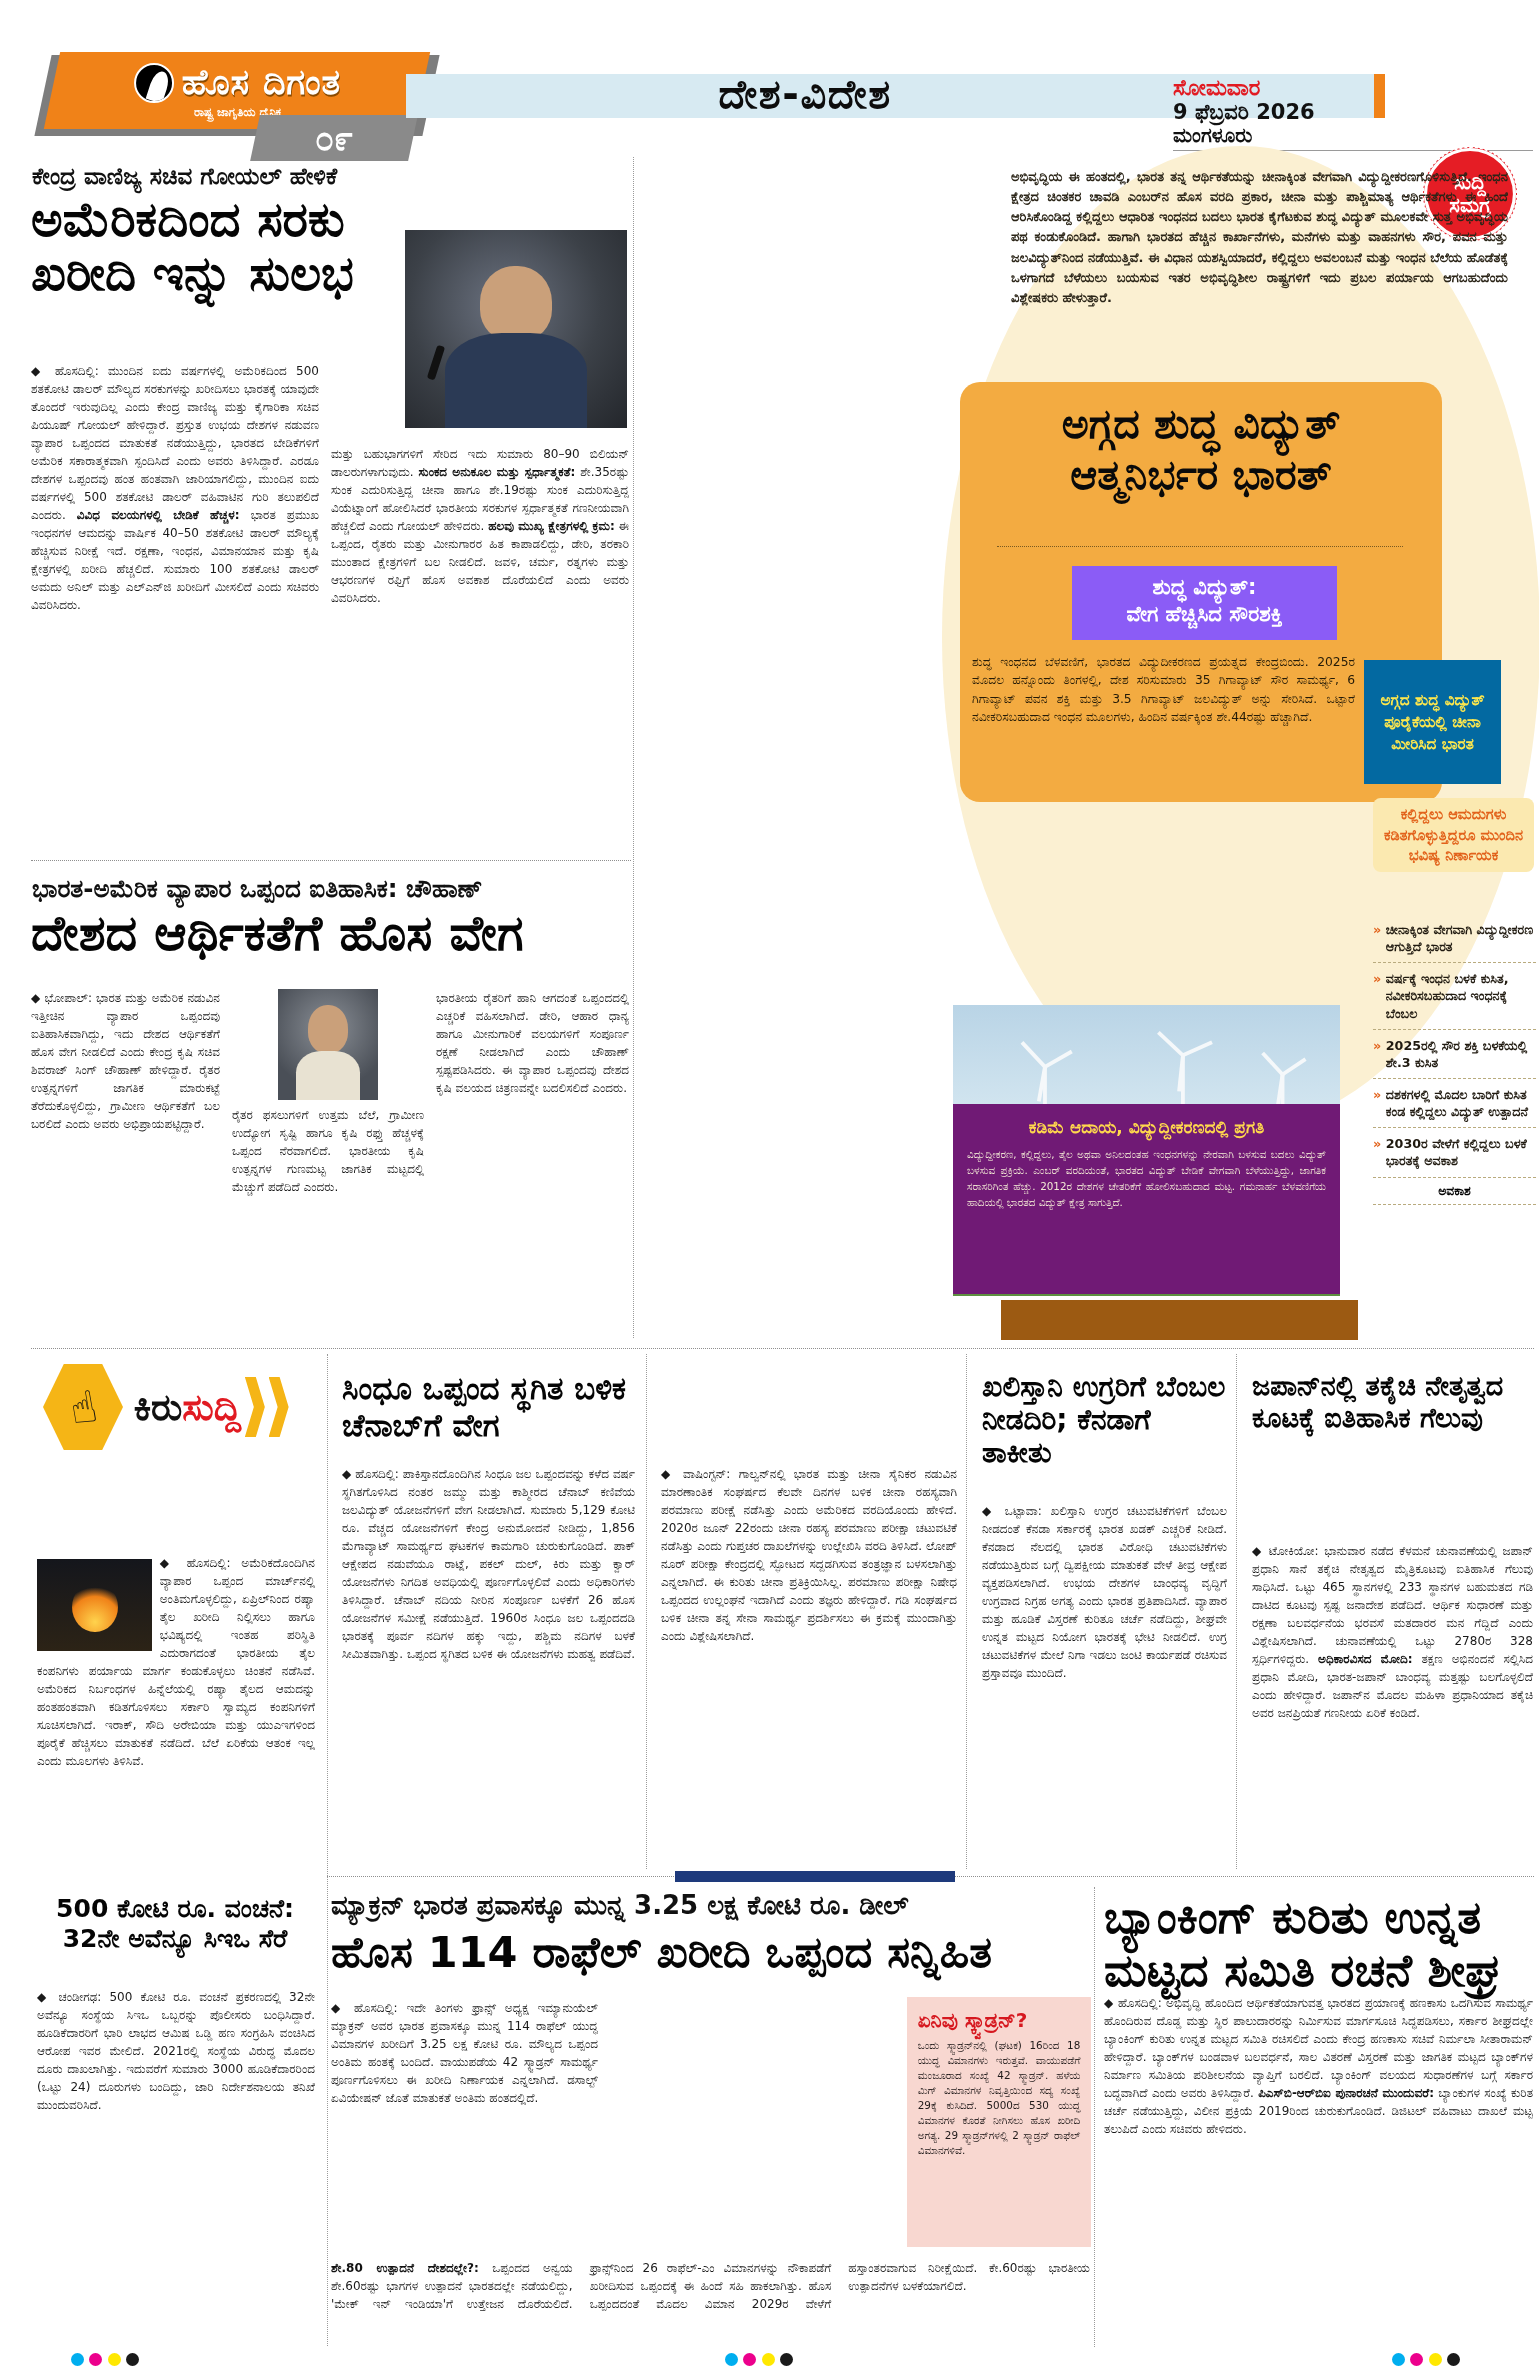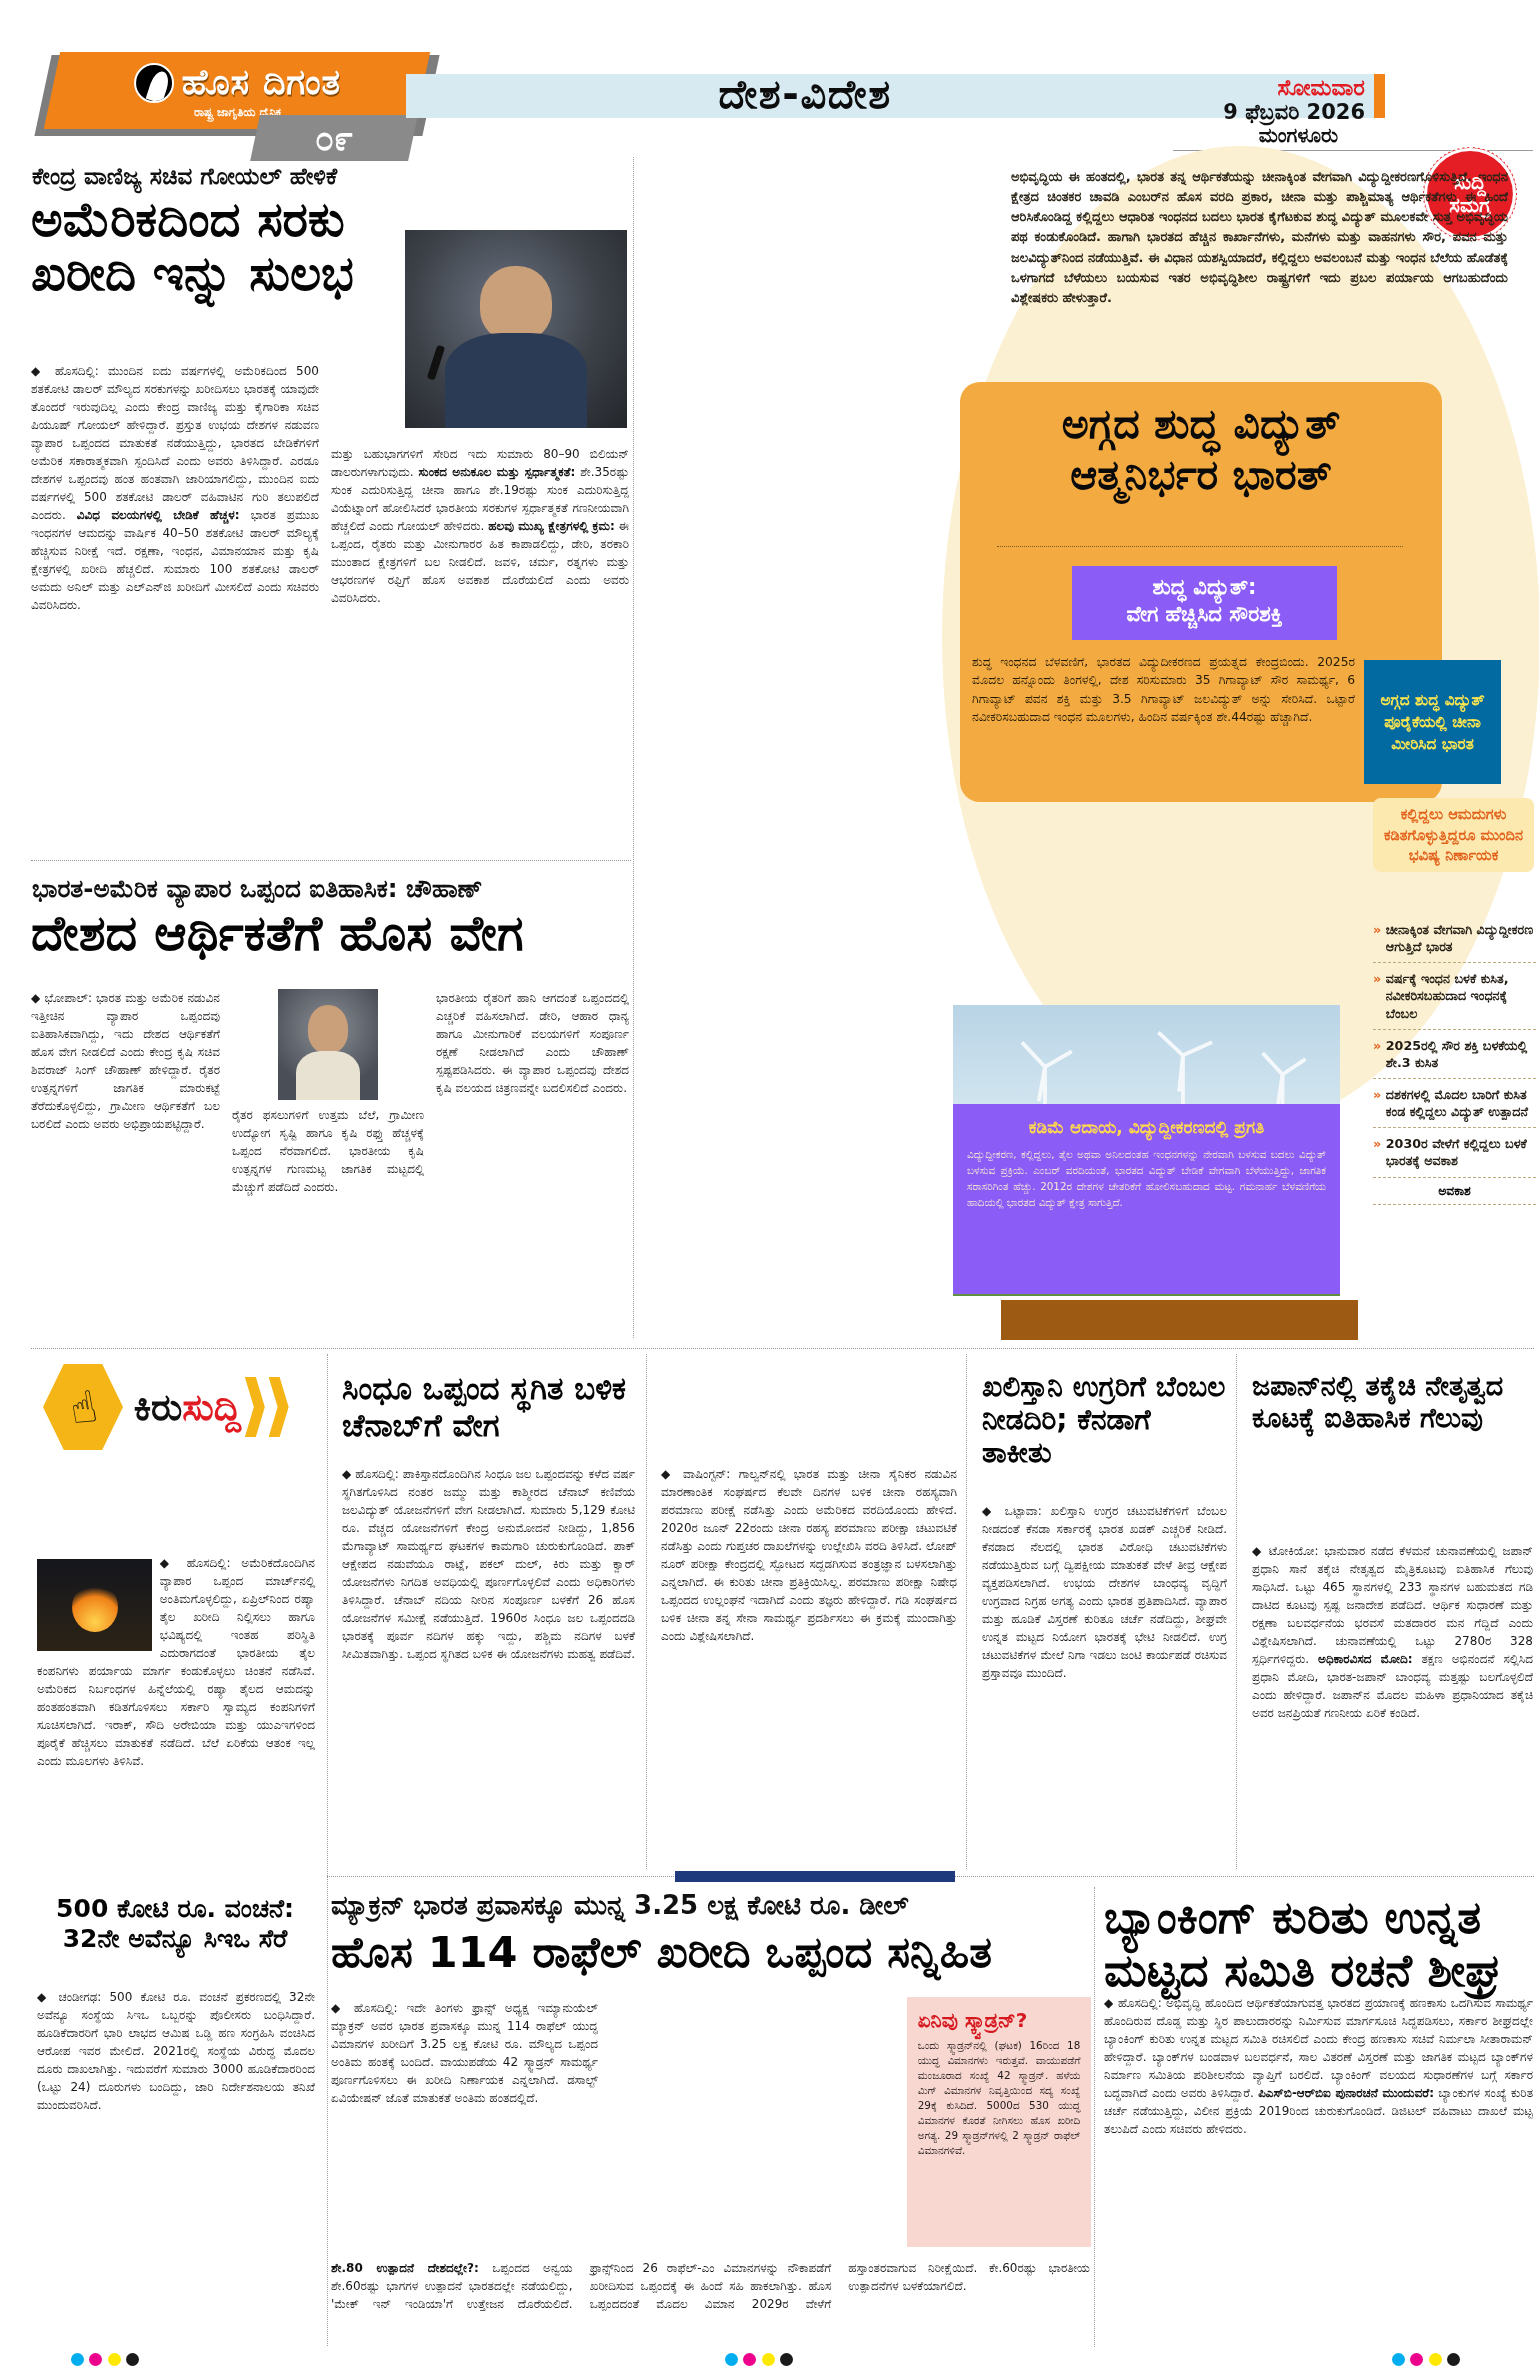--- a/index.html
+++ b/index.html
@@ -2,21 +2,21 @@
 <html lang="kn" style="font-size:12.3px"><head>
 <meta charset="utf-8">
 <style>
   * { margin:0; padding:0; box-sizing:border-box; }
   html,body { background:#e8e8e8; }
   body { font-family:"DejaVu Sans","Liberation Sans",sans-serif; }
   .page { position:relative; width:1540px; height:2377px; background:#ffffff; margin:0 auto; overflow:hidden; }
   .abs { position:absolute; }
   .jus { text-align:justify; }
   .ctr { text-align:center; }
-  .rgt { text-align:right; }
+  .rgt { text-align:left; }
   .b { font-weight:bold; }
   .body-txt { font-size:12px; line-height:1.5; color:#1a1a1a; }
   .small-txt { font-size:10.4px; line-height:1.45; }
   .lead-bold { font-weight:bold; color:#111; }
 
   
   .mast-gray { background:#7d7d7d; transform:skewX(-12deg); }
   .mast-orange { background:#f08218; transform:skewX(-12deg); display:flex; align-items:center; justify-content:center; }
   .mast-orange .inner { transform:skewX(12deg); color:#fff; }
   .logo-line { display:flex; align-items:center; gap:7.7px; }
@@ -47,21 +47,21 @@
   
   .cream-circle { background:#fbf0d2; border-radius:50%; }
   .badge-red { background:#e51d25; border-radius:50%; display:flex; flex-direction:column; align-items:center; justify-content:center; color:#fff; font-weight:900; font-size:20px; line-height:1.15; box-shadow:0 0 0 3.1px #fff inset; border:1.5px dashed #fff; }
   .orange-box { background:#f3ab41; border-radius:20px; }
   .big-head { font-size:41px; line-height:1.25; font-weight:900; color:#0a0a0a; }
   .redbox { background:#8b5cf6; color:#fff; font-weight:900; font-size:21px; line-height:1.3; }
   .cyan-box { background:#0369a1; color:#ffe84d; font-weight:900; font-size:15.3px; line-height:1.45; display:flex; align-items:center; }
   .yellow-box { background:#fbe9b0; color:#e2621b; font-weight:900; font-size:14.6px; line-height:1.4; border-radius:7.7px; display:flex; align-items:center; }
   .rail-item { padding:7px 0; border-bottom:1.5px dashed #b9ab7e; font-size:12.7px; line-height:1.35; font-weight:bold; color:#201a10; display:flex; gap:4.6px; }
   .rail-arrow { color:#e2621b; font-weight:900; }
-  .dark-box { background:#8b5cf6; color:#f2e8d5; }
+  .dark-box { background:#701a75; color:#f2e8d5; }
   .dark-head { color:#ffd84d; font-weight:900; font-size:17px; line-height:1.3; text-align:center; }
   .brown-bar { background:#9c5a12; }
 
   
   .photo { overflow:hidden; position:relative; }
   .photo-goyal { background:radial-gradient(circle at 45% 38%, #6b7280 0%, #3c4148 55%, #23262b 100%); }
   .head-sil { position:absolute; left:34%; top:18%; width:32%; height:38%; background:#caa07a; border-radius:48% 48% 42% 42%; }
   .body-sil { position:absolute; left:18%; top:52%; width:64%; height:48%; background:#2b3a55; border-radius:40% 40% 0 0; }
   .mic { position:absolute; left:12%; top:58%; width:7.7px; height:35px; background:#111; border-radius:3.1px; transform:rotate(18deg); }
   .photo-sky { background:linear-gradient(#b9d4e6 0%, #dfeef5 55%, #eef6f8 100%); }

